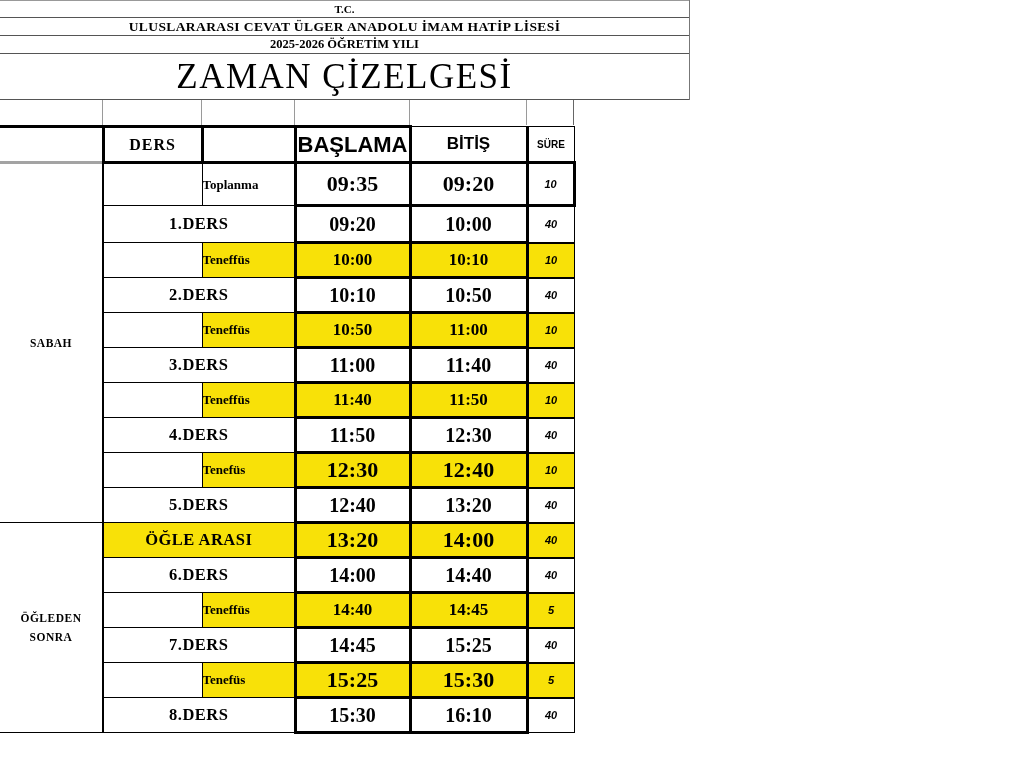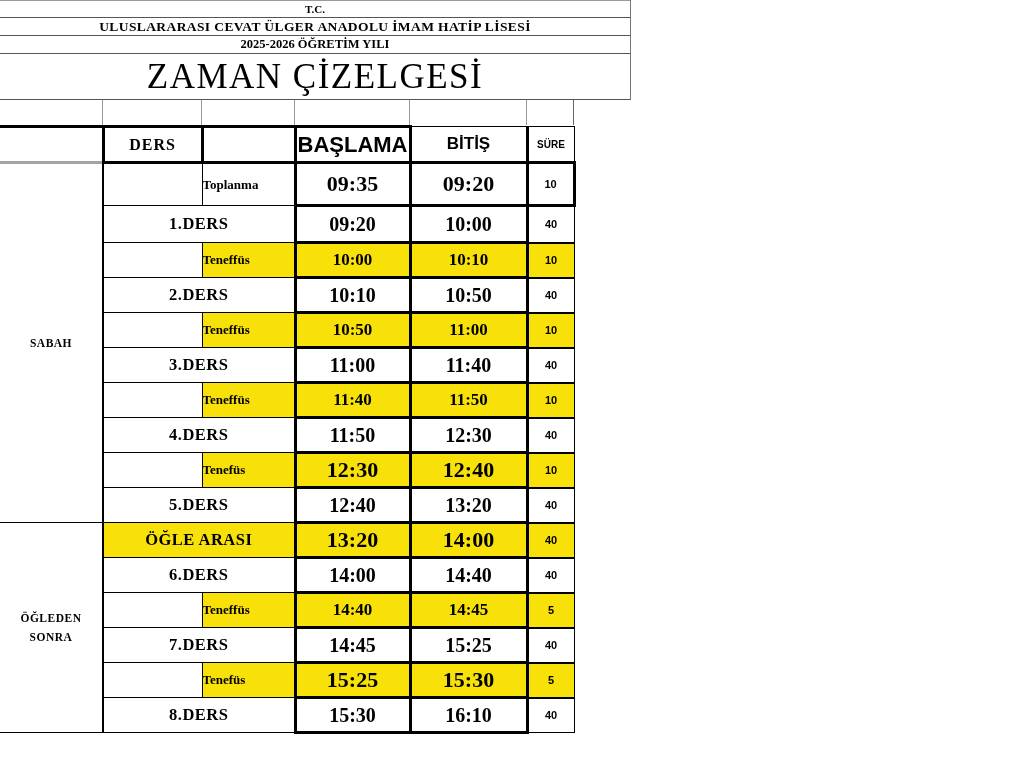--- a/index.html
+++ b/index.html
@@ -1,20 +1,20 @@
 <!DOCTYPE html>
 <html><head>
 <meta charset="utf-8">
 <style>
   html,body{margin:0;padding:0;background:#fff;}
   .page{position:relative;width:1023px;height:768px;background:#fff;overflow:hidden;
         font-family:"Liberation Serif","DejaVu Serif",serif;color:#000;}
 
   
-  .headblock{width:631px;box-sizing:border-box;border-right:1px solid #777;}
+  .headblock{width:690px;box-sizing:border-box;border-right:1px solid #777;}
   .hrow{box-sizing:border-box;height:18px;border-bottom:1px solid #555;
         display:flex;align-items:center;justify-content:center;
         font-weight:bold;text-align:center;white-space:nowrap;}
   .hrow.first{border-top:1px solid #999;}
   .fs11{font-size:11px;} .fs12{font-size:12.5px;} .fs13{font-size:13.5px;letter-spacing:.4px;}
   .titlerow{box-sizing:border-box;height:46px;border-bottom:1px solid #555;
         display:flex;align-items:center;justify-content:center;
         font-weight:normal;font-size:35px;letter-spacing:1.5px;}
 
   
@@ -36,21 +36,21 @@
   td.group{border:1px solid #000;border-left:none;border-right:2px solid #000;
            text-align:center;vertical-align:middle;font-size:11.5px;letter-spacing:.5px;line-height:1.6;}
   td.group.gtop{border-top:3px solid #a3a3a3;}
   td.dempty{border:1px solid #000;border-left:2px solid #000;}
   td.activity{border:1px solid #000;text-align:left;vertical-align:middle;
               font-size:13px;padding-left:7px;}
   td.merged{border:1px solid #000;border-left:2px solid #000;text-align:center;
             vertical-align:middle;font-size:16.5px;letter-spacing:.5px;}
   td.time{border:3px solid #000;text-align:center;vertical-align:middle;}
   td.sure{border:1px solid #000;text-align:center;vertical-align:middle;
-          font-family:"Liberation Sans",sans-serif;font-size:11px;}
+          font-family:"Liberation Sans",sans-serif;font-size:11px;font-style:italic;}
   td.sure.thick{border:3px solid #000;}
   tr.yellow td.sure{border-top-width:2px;border-bottom-width:2px;}
   .ts{font-size:17px;} .tm{font-size:20px;} .tl{font-size:22px;}
 </style>
 </head>
 <body>
 
 <div class="page">
 
   <div class="headblock">

